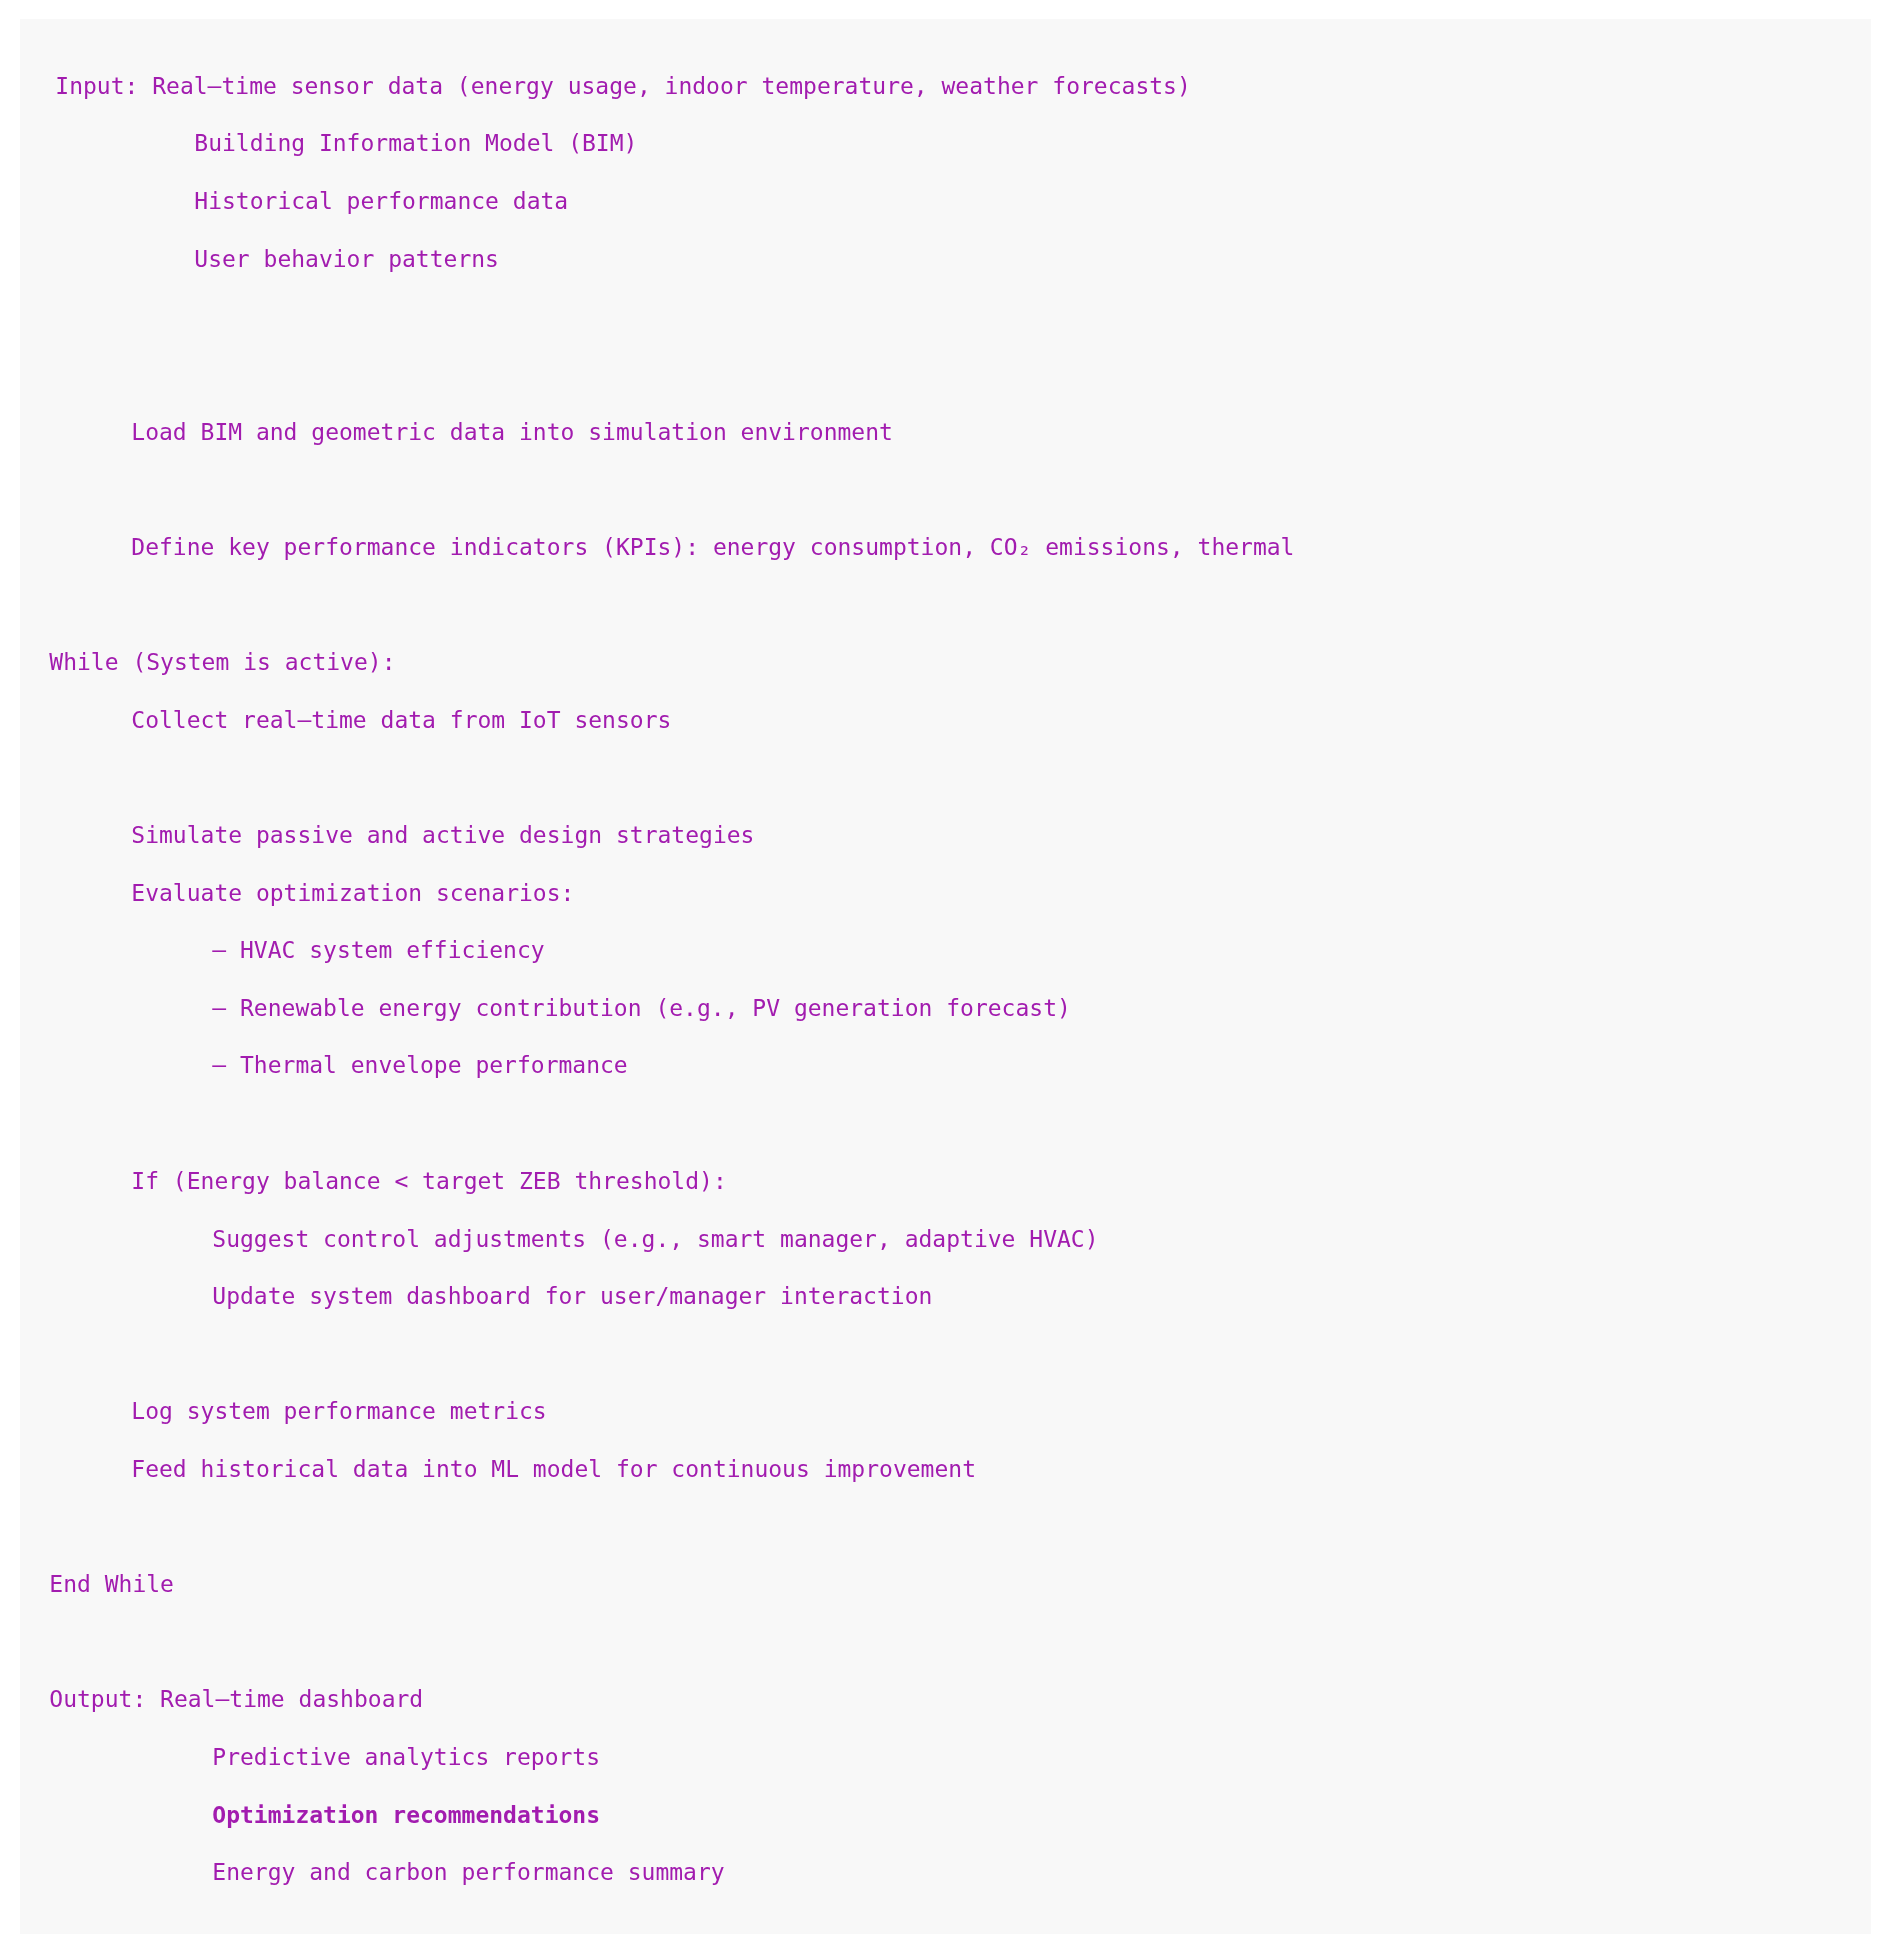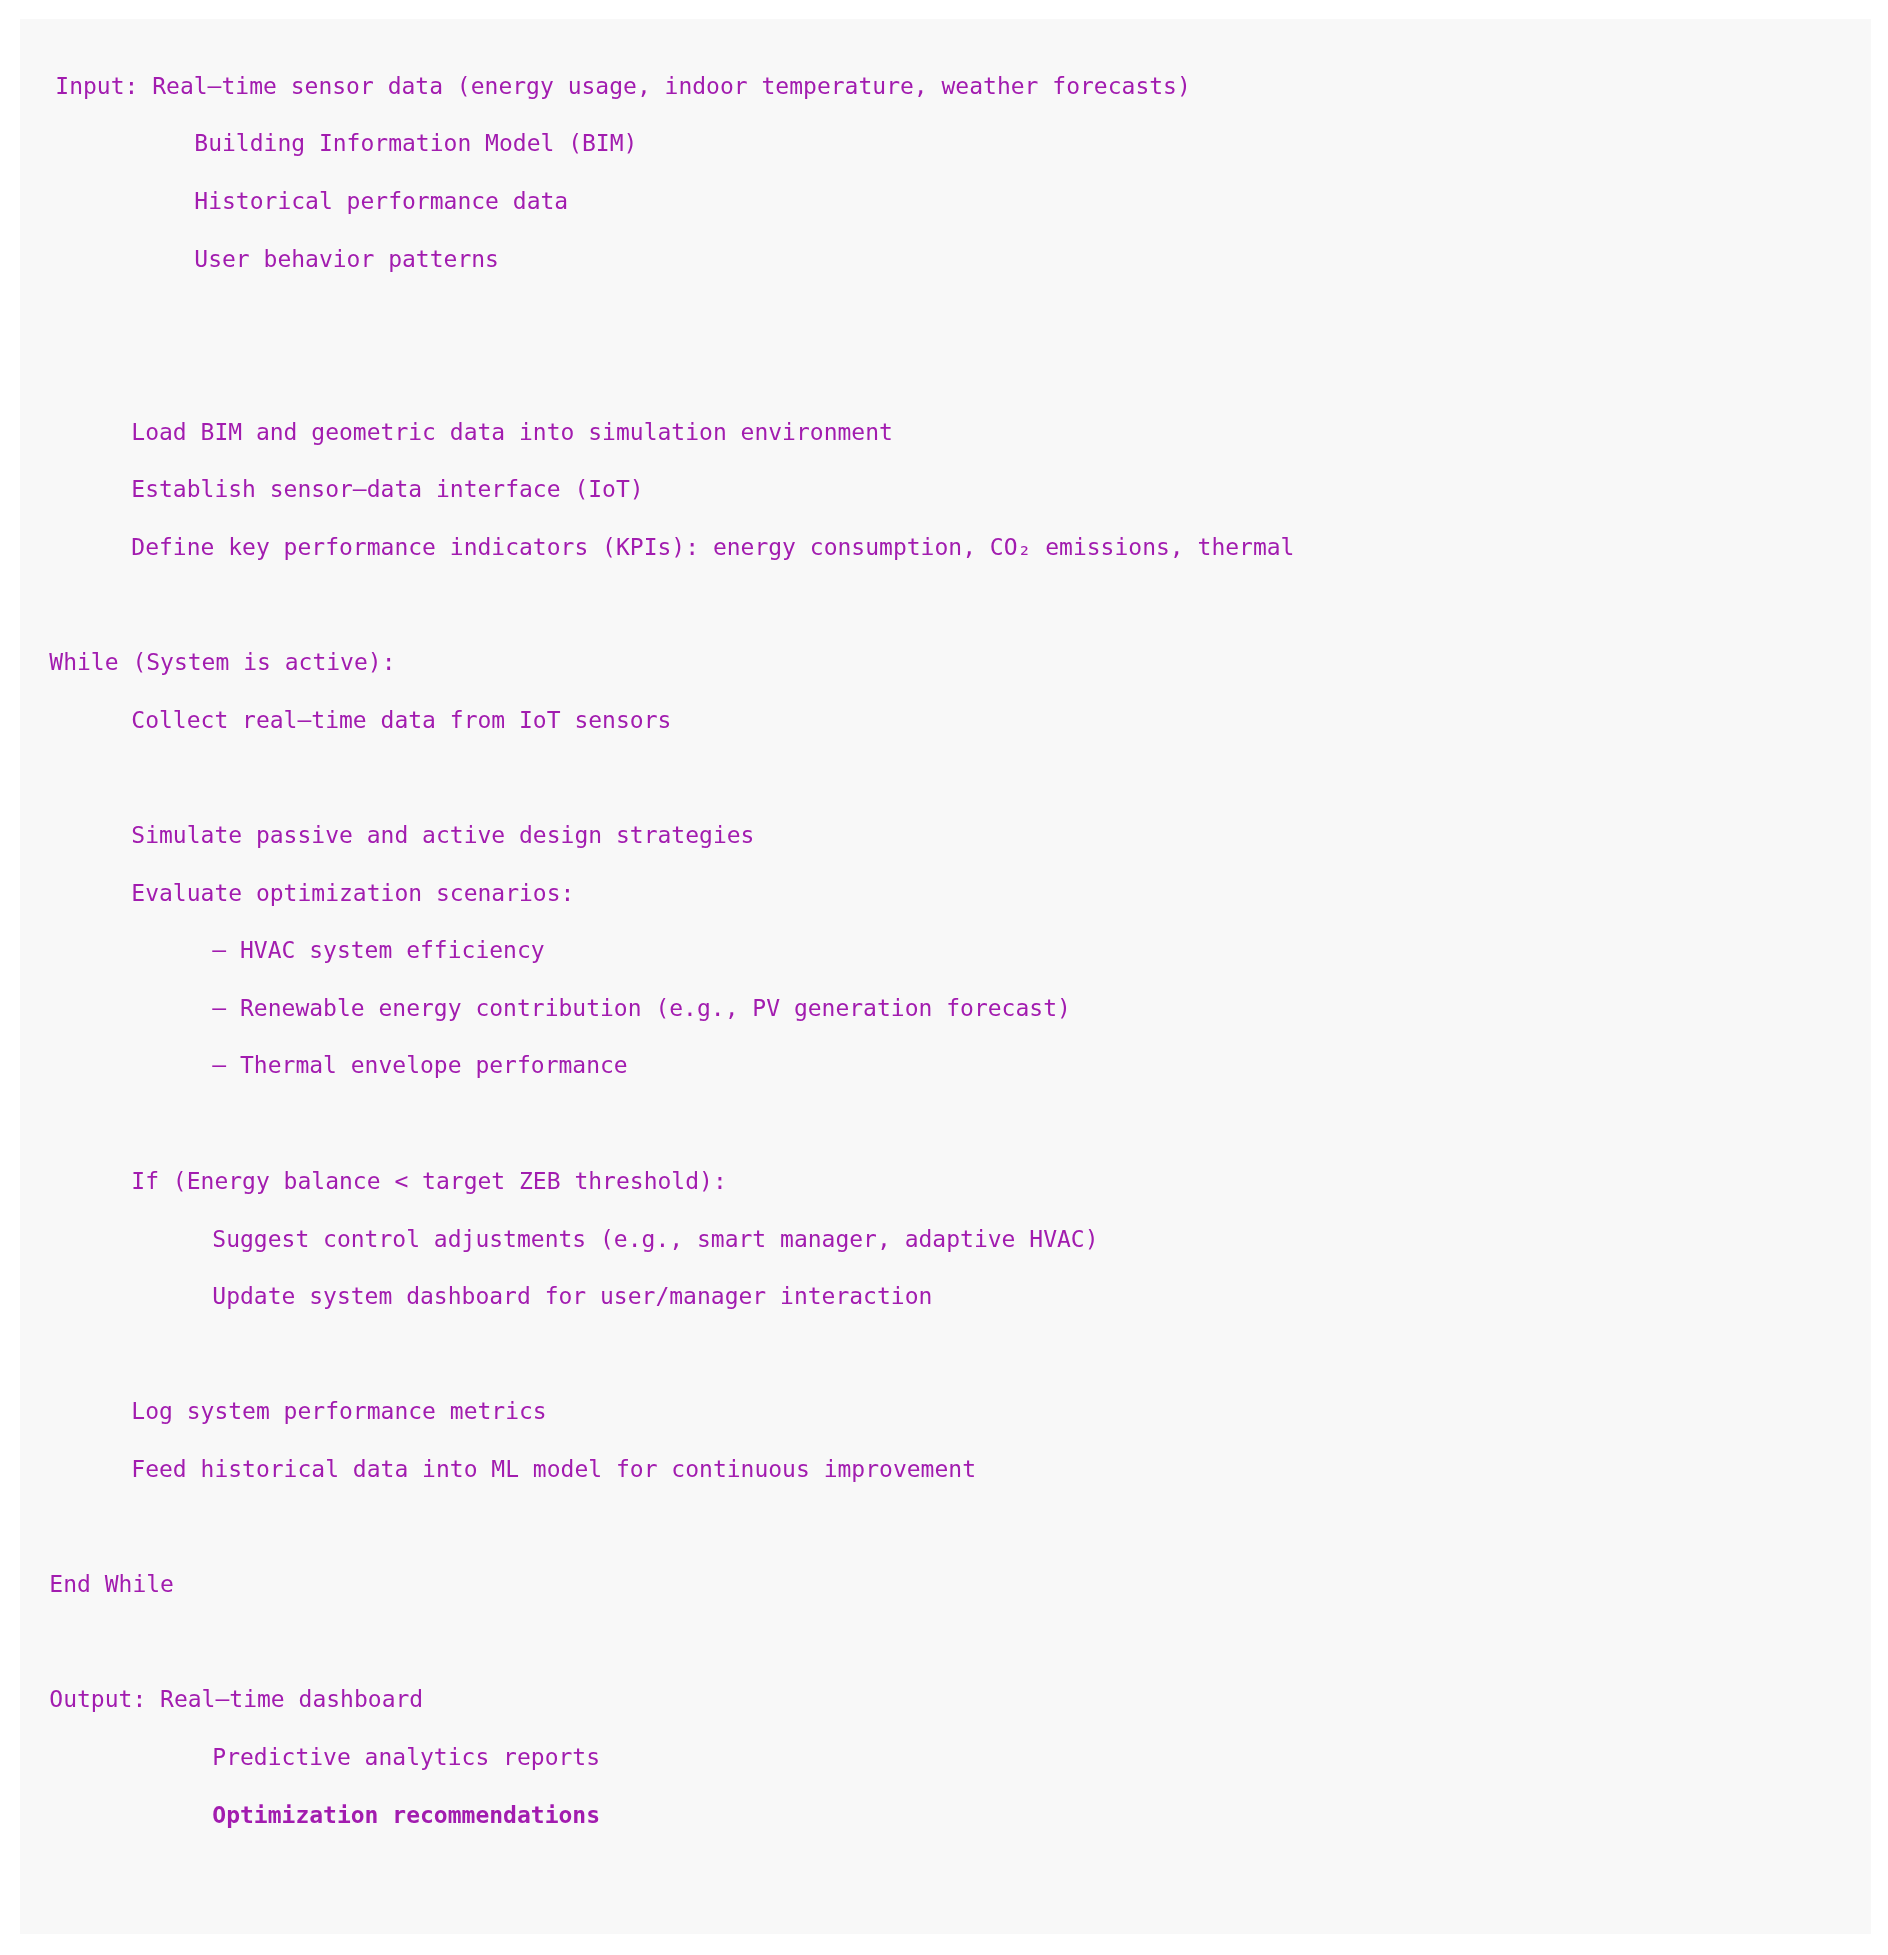--- a/index.html
+++ b/index.html
@@ -24,32 +24,32 @@
 </style>
 </head>
 <body>
 
 <div class="code-block" id="code-block">
     <div class="code-line" style="left: 35px; top: 67px;">Input: Real–time sensor data (energy usage, indoor temperature, weather forecasts)</div>
     <div class="code-line" style="left: 174px; top: 124px;">Building Information Model (BIM)</div>
     <div class="code-line" style="left: 174px; top: 182px;">Historical performance data</div>
     <div class="code-line" style="left: 174px; top: 240px;">User behavior patterns</div>
     <div class="code-line" style="left: 111px; top: 413px;">Load BIM and geometric data into simulation environment</div>
-    <div class="code-line" style="left: 111px; top: 470px;">Establish sensor–data interface (IoT)</div>
     <div class="code-line" style="left: 111px; top: 528px;">Define key performance indicators (KPIs): energy consumption, CO₂ emissions, thermal</div>
     <div class="code-line" style="left: 29px; top: 643px;">While (System is active):</div>
     <div class="code-line" style="left: 111px; top: 701px;">Collect real–time data from IoT sensors</div>
     <div class="code-line" style="left: 111px; top: 816px;">Simulate passive and active design strategies</div>
     <div class="code-line" style="left: 111px; top: 874px;">Evaluate optimization scenarios:</div>
     <div class="code-line" style="left: 192px; top: 931px;">– HVAC system efficiency</div>
     <div class="code-line" style="left: 192px; top: 989px; text-align: right;">– Renewable energy contribution (e.g., PV generation forecast)</div>
     <div class="code-line" style="left: 192px; top: 1046px;">– Thermal envelope performance</div>
     <div class="code-line" style="left: 111px; top: 1162px;">If (Energy balance &lt; target ZEB threshold):</div>
     <div class="code-line" style="left: 192px; top: 1220px;">Suggest control adjustments (e.g., smart manager, adaptive HVAC)</div>
     <div class="code-line" style="left: 192px; top: 1277px;">Update system dashboard for user/manager interaction</div>
     <div class="code-line" style="left: 111px; top: 1392px;">Log system performance metrics</div>
     <div class="code-line" style="left: 111px; top: 1450px;">Feed historical data into ML model for continuous improvement</div>
     <div class="code-line" style="left: 29px; top: 1565px; text-align: right;">End While</div>
     <div class="code-line" style="left: 29px; top: 1680px;">Output: Real–time dashboard</div>
     <div class="code-line" style="left: 192px; top: 1738px;">Predictive analytics reports</div>
     <div class="code-line" style="left: 192px; top: 1796px; font-weight: bold;">Optimization recommendations</div>
+    <div class="code-line" style="left: 192px; top: 1853px;">Energy and carbon performance summary</div>
   </div>
 
 
 </body></html>

